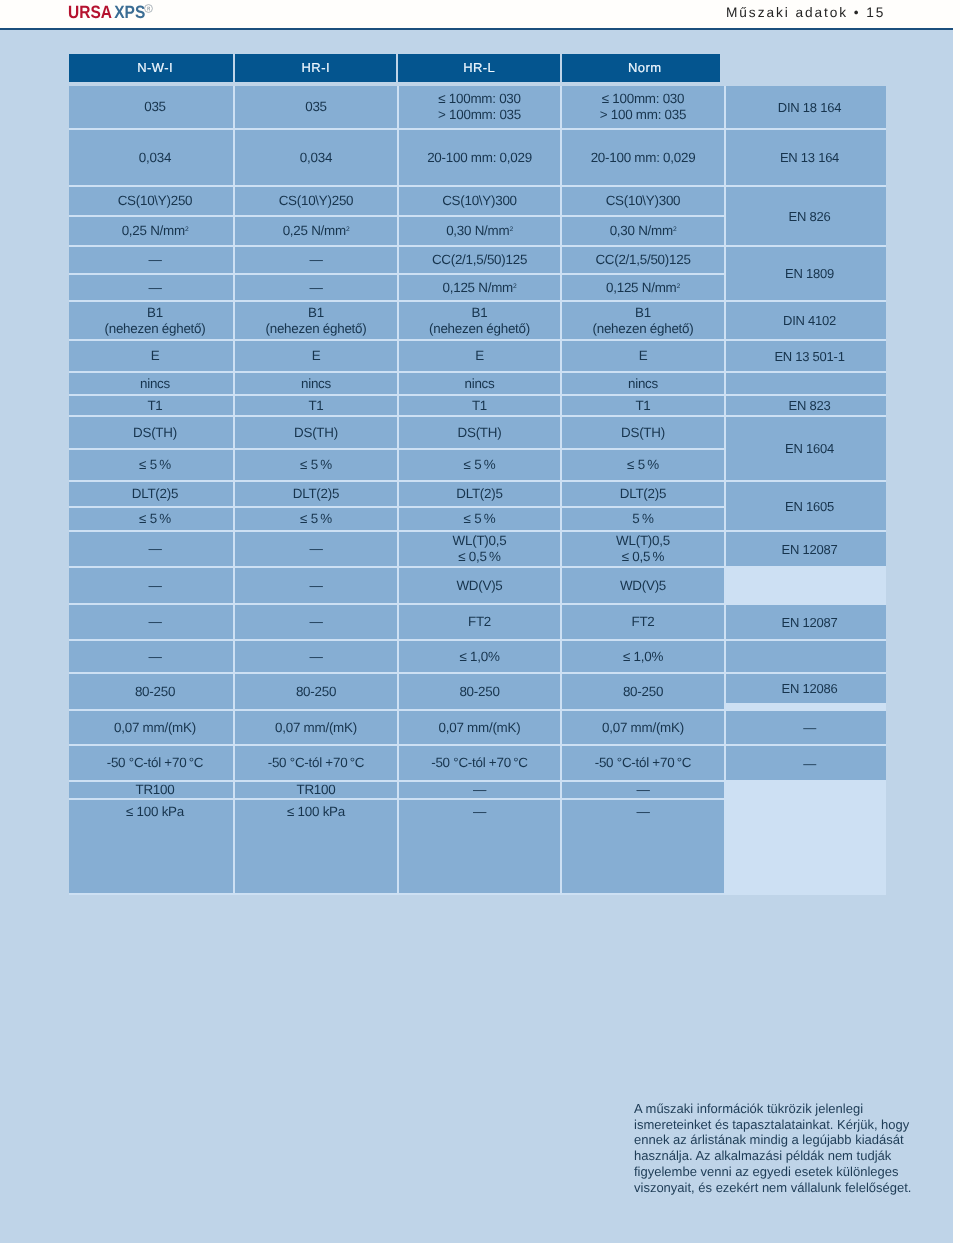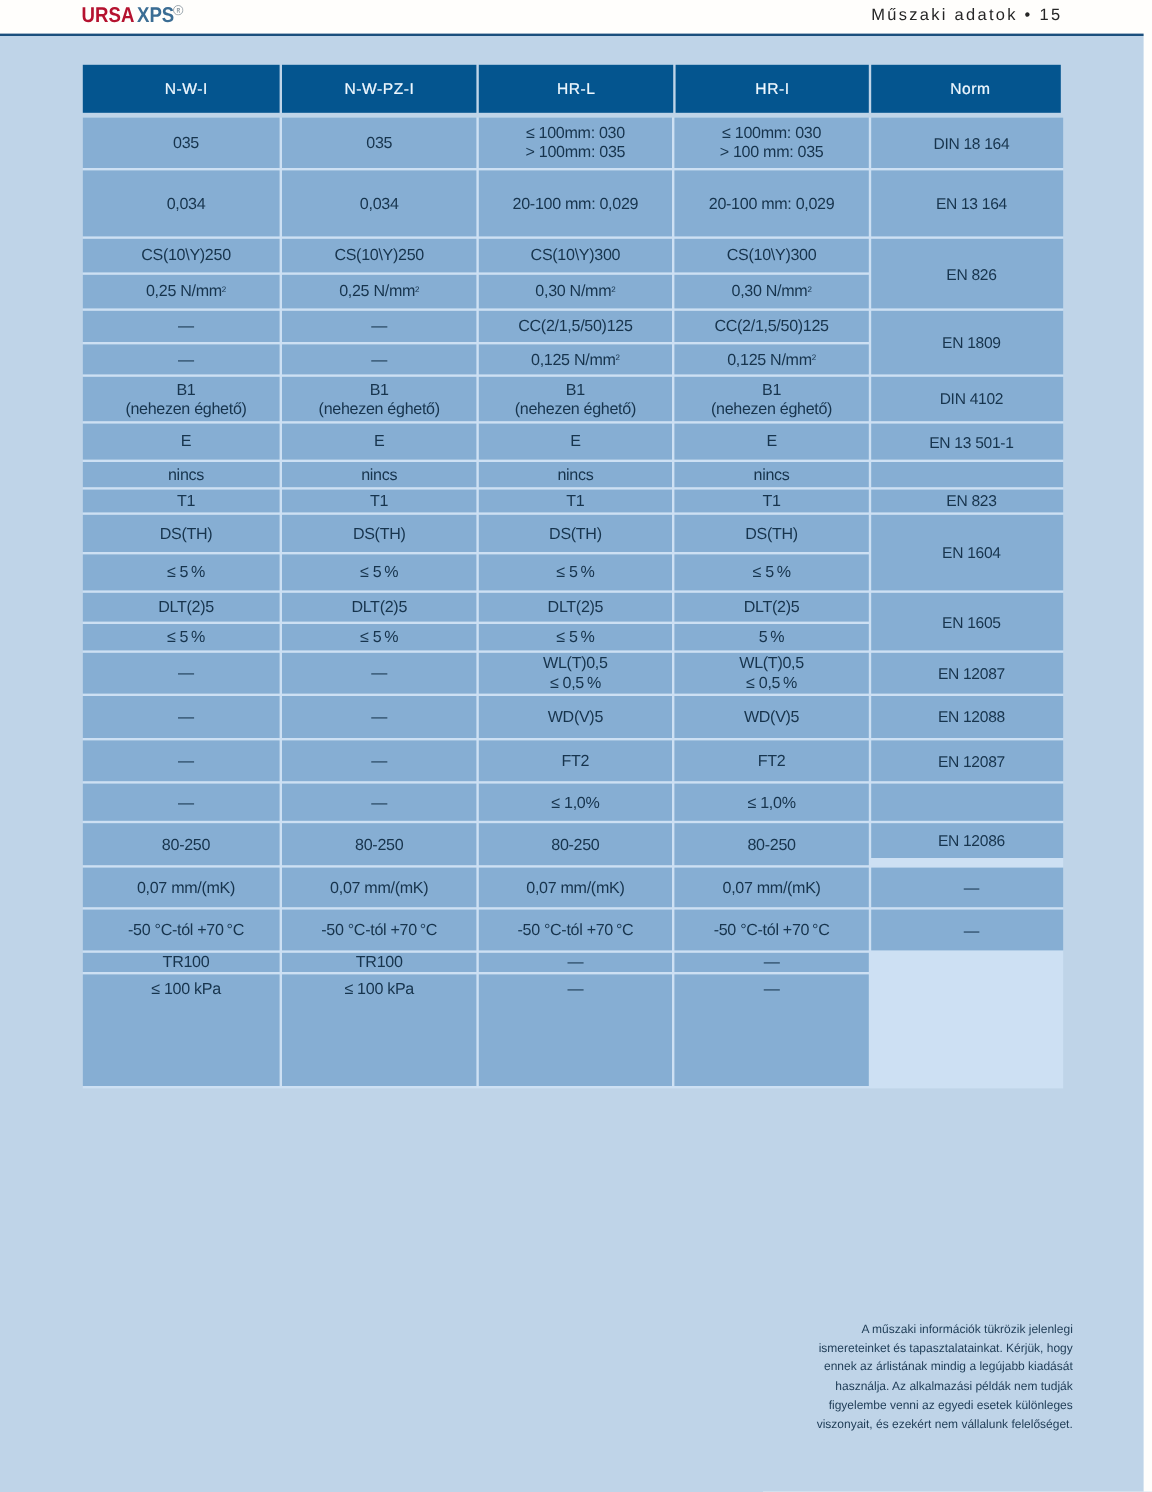--- a/index.html
+++ b/index.html
@@ -22,21 +22,21 @@
   .reg svg{display:block;}
   .pagetitle{position:absolute;left:726px;top:4.2px;font-size:13.7px;color:#262626;
              letter-spacing:1.93px;white-space:nowrap;line-height:17px;}
   .rule{position:absolute;left:0;top:28px;width:953px;height:2px;background:#1b4f7d;}
 
   
   .canvas{position:absolute;left:0;top:30px;width:953px;height:1213px;background:#bfd4e8;}
 
   
   .tbl{position:absolute;left:69px;top:54px;width:817px;}
-  .hdrrow{display:flex;height:40px;}
+  .hdrrow{display:flex;height:28px;}
   .hc span{position:relative;top:-1px;}
   .hc{background:#04558f;color:#eef7fe;font-size:13px;font-weight:normal;
       display:flex;align-items:center;justify-content:center;letter-spacing:0.45px;
       text-indent:0.45px;-webkit-text-stroke:0.2px #eef7fe;}
   .body{position:relative;margin-top:4px;width:817px;height:809px;
         background:#cde0f3;}
   .row{display:flex;}
   .cell{background:#86aed3;display:flex;flex-direction:column;align-items:center;
         justify-content:center;font-size:13.4px;letter-spacing:-0.25px;
         color:#17344d;text-align:center;
@@ -44,21 +44,21 @@
   .cell .ln{display:block;line-height:16px;white-space:nowrap;}
   .cell.c0{padding-left:8px;}
   .ncell{position:absolute;left:657px;width:160px;background:#86aed3;
          display:flex;align-items:center;justify-content:center;
          font-size:13px;letter-spacing:-0.25px;color:#17344d;
          padding-left:7px;box-sizing:border-box;}
   sup{font-size:0.50em;vertical-align:0.60em;line-height:0;}
 
   
   .note{position:absolute;left:634px;top:1101px;width:260px;color:#1d3b55;}
-  .nline{font-size:10px;line-height:15.7px;white-space:nowrap;text-align:right;}
+  .nline{font-size:13px;line-height:15.7px;white-space:nowrap;}
 </style>
 </head>
 <body>
 
 <div class="page">
 
   <div class="logo"><span class="ursa">URSA</span><span class="sp"></span><span class="xps">XPS</span></div>
 
   <span class="reg" title="®">
       <svg viewBox="0 0 20 20" width="9" height="9" aria-hidden="true">
@@ -71,28 +71,25 @@
 
   <div class="rule"></div>
 
   <div class="canvas"></div>
 
   <div class="tbl">
     <div class="hdrrow">
       <div class="hc" style="width:164px;margin-right:2px;padding-left:8px;box-sizing:border-box;">
           <span>N-W-I</span>
         </div>
-      <div class="hc" style="width:162px;margin-right:2px;box-sizing:border-box;">
-          <span>N-W-PZ-I</span>
+      <div class="hc" style="width:161px;margin-right:2px;box-sizing:border-box;">
+          <span>HR-I</span>
         </div>
       <div class="hc" style="width:162px;margin-right:2px;box-sizing:border-box;">
           <span>HR-L</span>
-        </div>
-      <div class="hc" style="width:161px;margin-right:2px;box-sizing:border-box;">
-          <span>HR-I</span>
         </div>
       <div class="hc" style="width:158px;padding-left:7px;box-sizing:border-box;">
           <span>Norm</span>
         </div>
     </div>
     <div class="body">
       <div class="row" style="height:44px">
         <div class="cell c0" style="width:164px;height:42px;margin-right:2px;">
             <span class="ln">035</span>
           </div>
@@ -445,23 +442,20 @@
           <span>EN 823</span>
         </div>
       <div class="ncell" style="top:331px;height:63px">
           <span>EN 1604</span>
         </div>
       <div class="ncell" style="top:396px;height:48px">
           <span>EN 1605</span>
         </div>
       <div class="ncell" style="top:446px;height:34px">
           <span>EN 12087</span>
-        </div>
-      <div class="ncell" style="top:482px;height:35px">
-          <span>EN 12088</span>
         </div>
       <div class="ncell" style="top:519px;height:34px">
           <span>EN 12087</span>
         </div>
       <div class="ncell" style="top:555px;height:31px"></div>
       <div class="ncell" style="top:588px;height:29px">
           <span>EN 12086</span>
         </div>
       <div class="ncell" style="top:625px;height:33px">
           <span>—</span>

